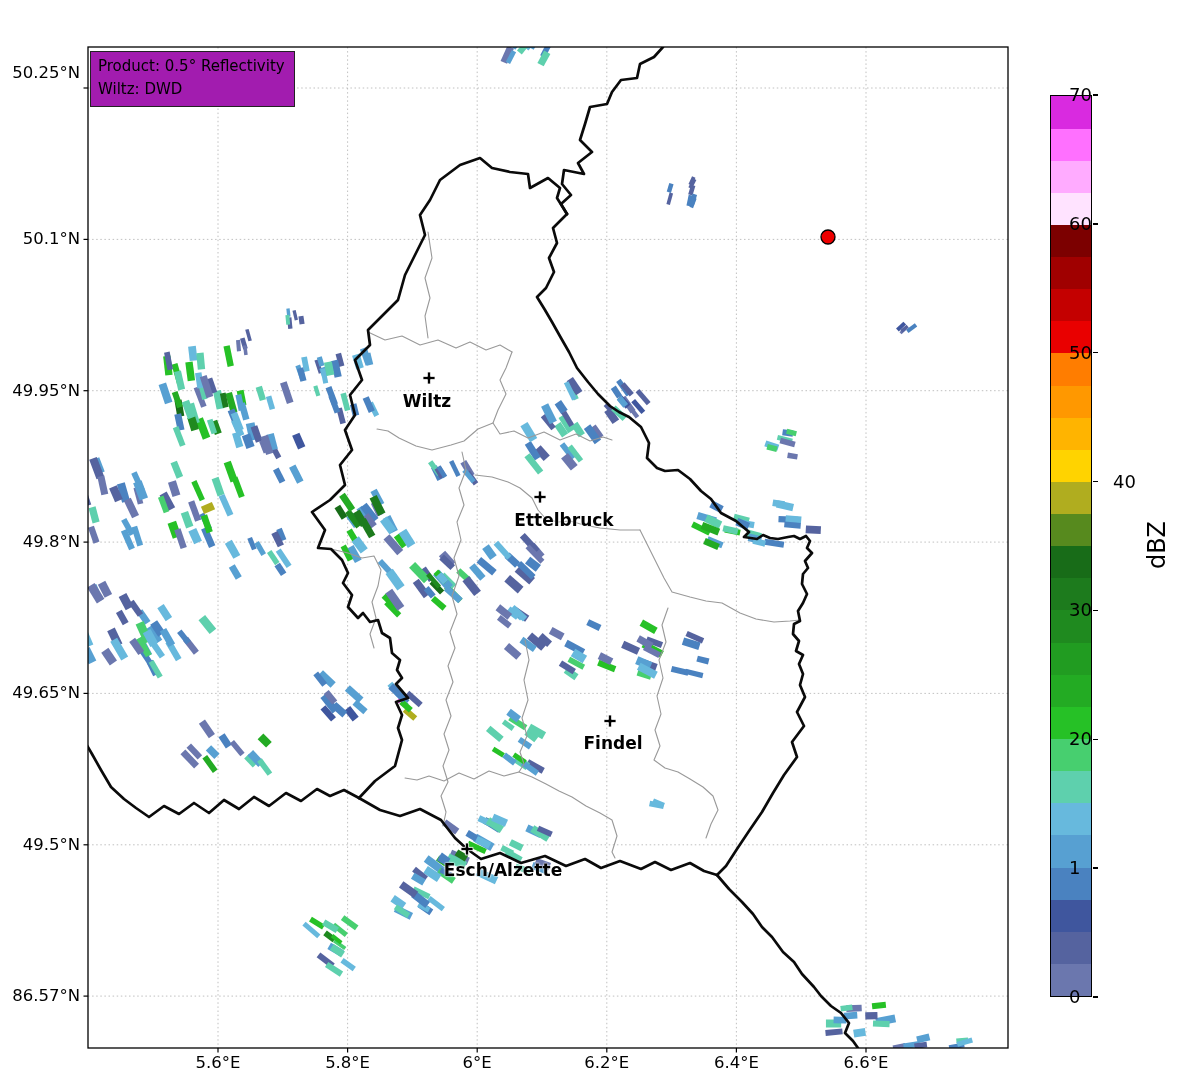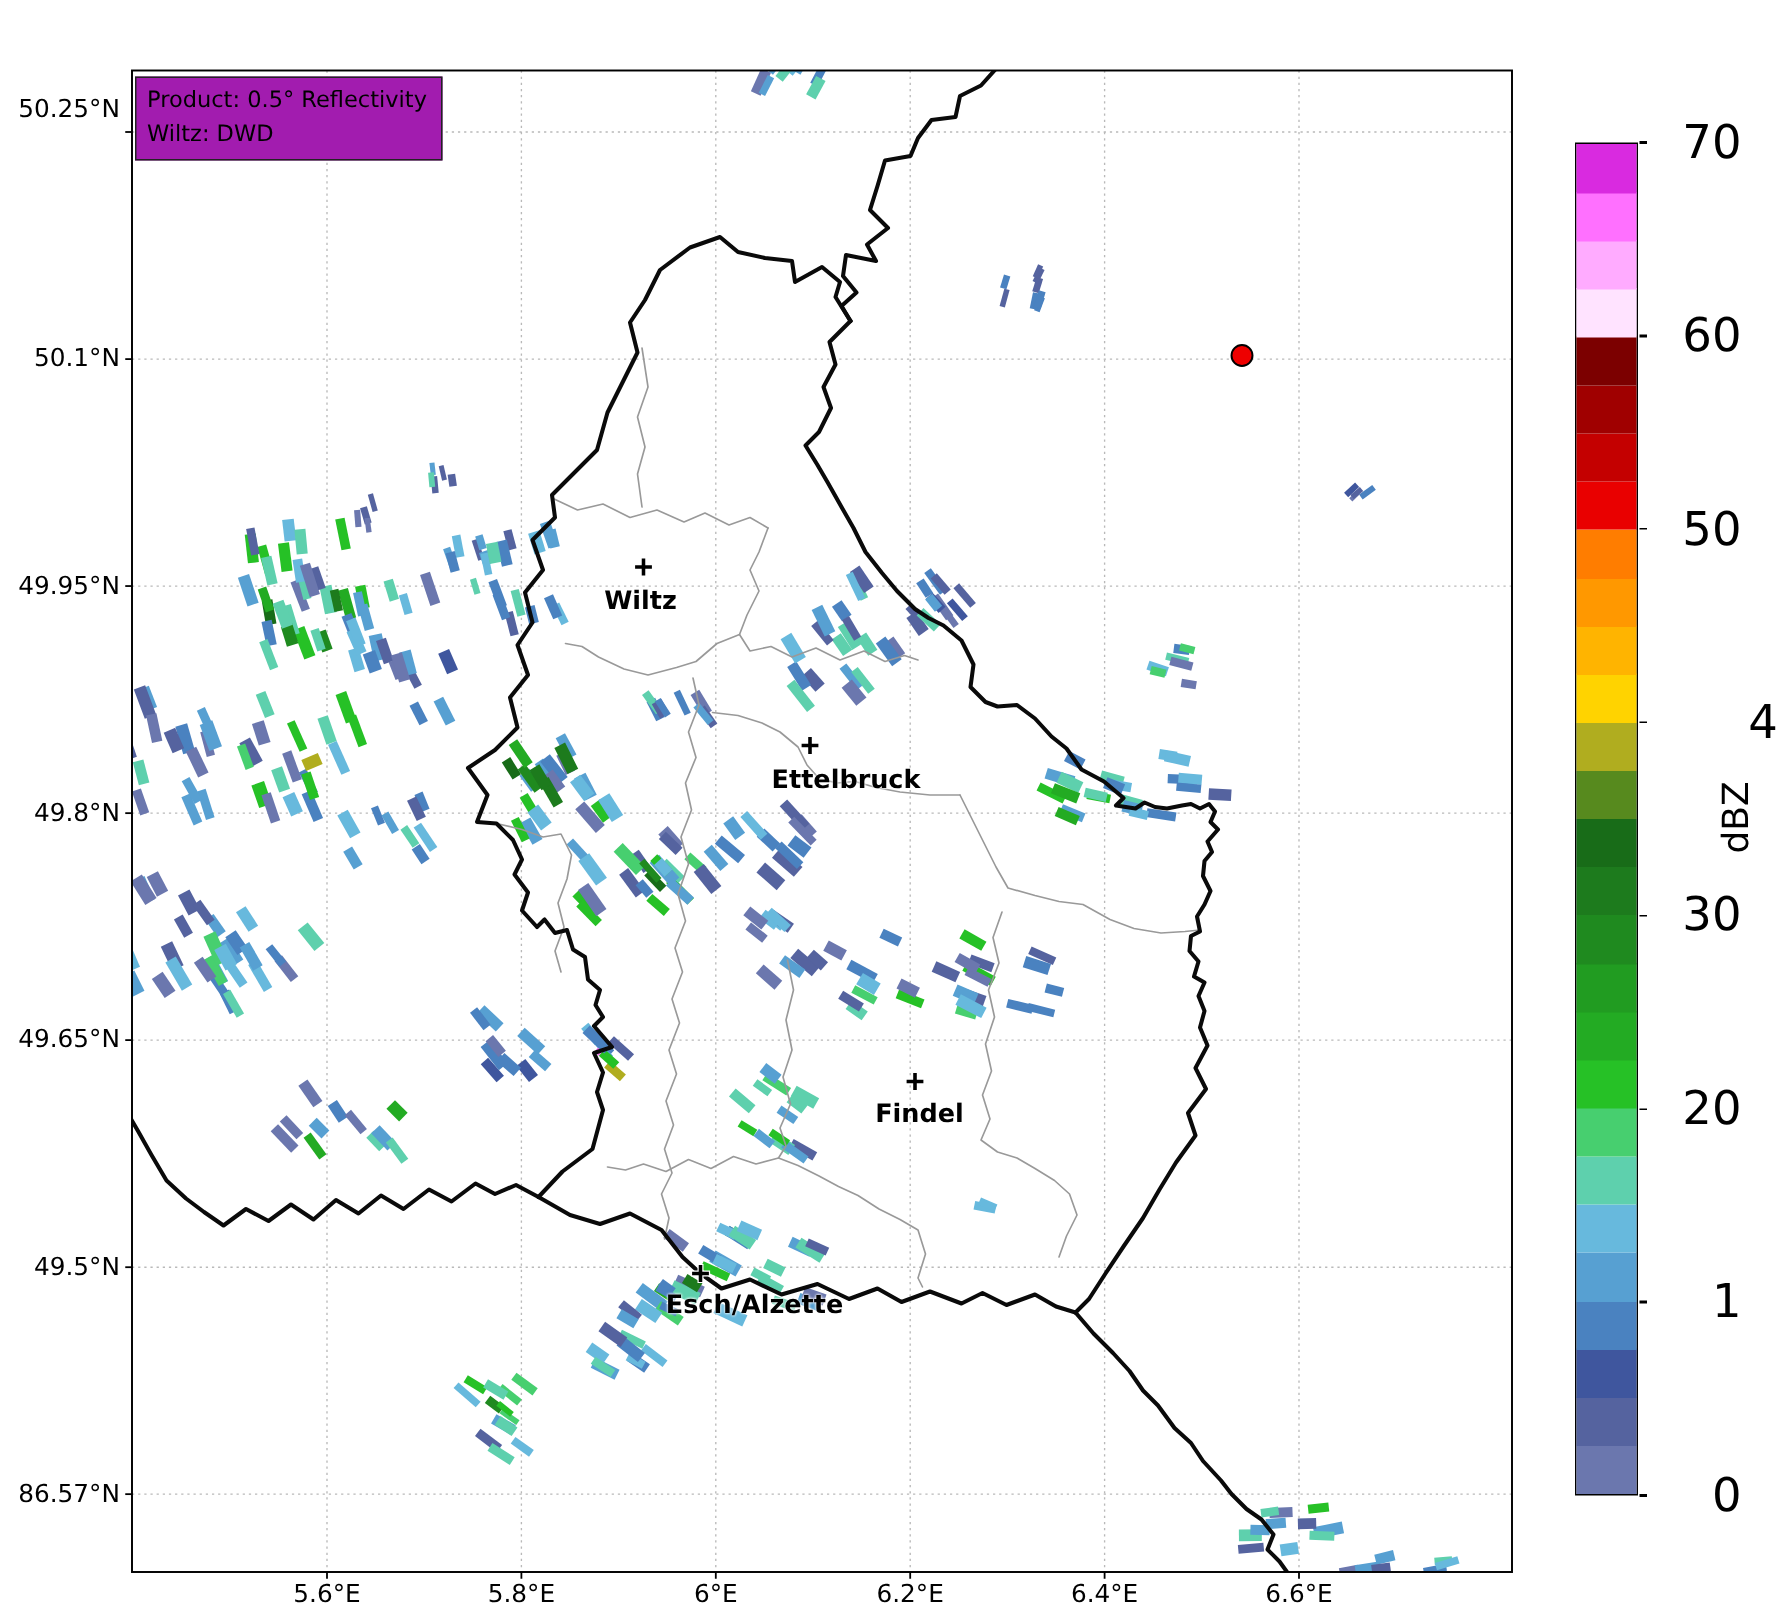--- a/index.html
+++ b/index.html
@@ -10,21 +10,21 @@
          font-size:28px;color:#000;}
   .info-box{position:absolute;left:90px;top:51px;background:#a21caf;border:1.4px solid #222;
             padding:3px 9px 4px 7px;font-size:15px;line-height:1.55;z-index:5;}
   .ytick-label{position:absolute;left:0;width:80px;text-align:right;font-size:16.5px;height:20px;line-height:20px;}
   .xtick-label{position:absolute;width:90px;text-align:center;font-size:16.5px;top:1053px;height:20px;line-height:20px;}
   .city-label{position:absolute;transform:translate(-50%,-50%);font-size:17px;font-weight:bold;
               white-space:nowrap;z-index:4;text-shadow:0 0 2px #fff,0 0 2px #fff;margin-top:40px;}
   .cbar-seg{position:absolute;left:0;width:100%;}
   #colorbar{position:absolute;left:1050px;top:95px;width:42px;height:902px;border:1.2px solid #000;box-sizing:border-box;}
   .cbar-tick{position:absolute;width:5px;height:1.4px;background:#000;left:1093px;}
-  .cbar-tick-label{position:absolute;left:1101px;width:60px;font-size:31px;height:32px;line-height:32px;text-align:right;}
+  .cbar-tick-label{position:absolute;left:1069px;width:60px;font-size:18px;height:32px;line-height:32px;text-align:left;}
   .cbar-axis-label{position:absolute;left:1127px;top:515px;width:60px;height:60px;line-height:60px;
                    text-align:center;font-size:24px;transform:rotate(-90deg);}
 </style>
 </head>
 <body>
 
 <div id="canvas">
 
 
   <svg id="map-svg" width="1184" height="1081" viewBox="0 0 1184 1081">

